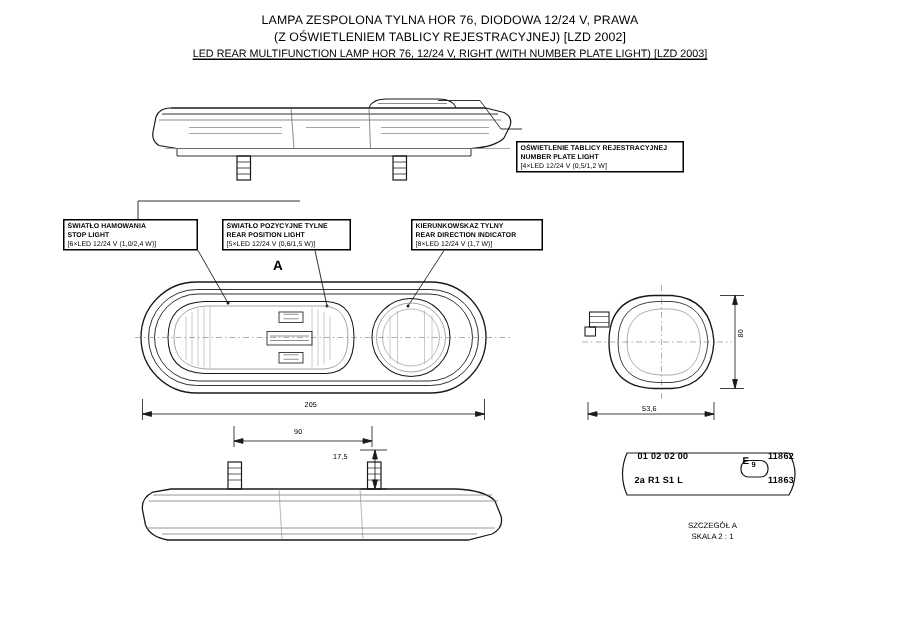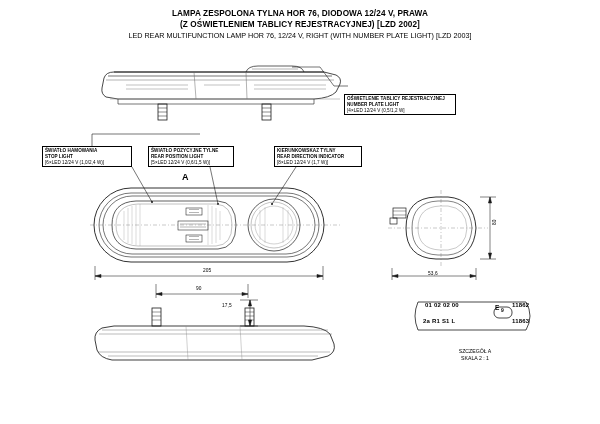--- a/index.html
+++ b/index.html
@@ -26,28 +26,29 @@
   
   .title-block {
     position: absolute;
     left: 0;
     top: 8px;
     width: 600px;
     text-align: center;
   }
   .title-main {
     font-size: 8.2px;
-    font-weight: bold;
+    font-weight: normal;
     line-height: 11px;
     letter-spacing: 0.1px;
   }
   .title-sub {
     font-size: 7.2px;
     line-height: 10px;
     margin-top: 1px;
+    text-decoration: underline;
   }
 
   
   .callout {
     position: absolute;
     font-size: 4.6px;
     line-height: 6px;
     letter-spacing: 0.05px;
   }
   .callout .l1 { font-weight: bold; }

